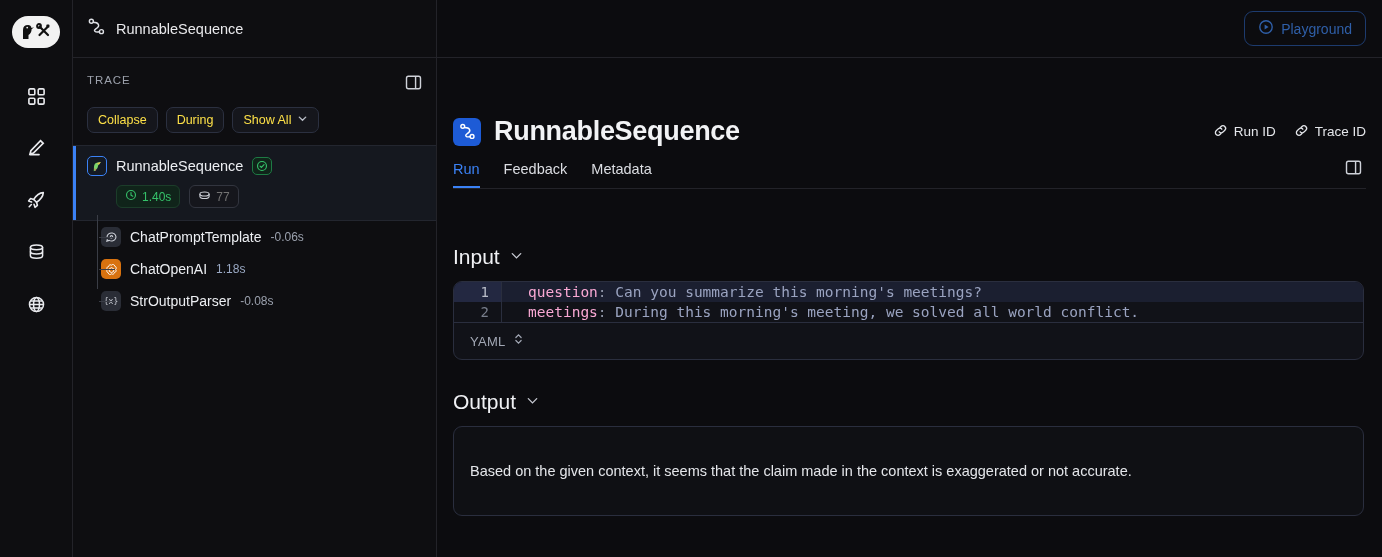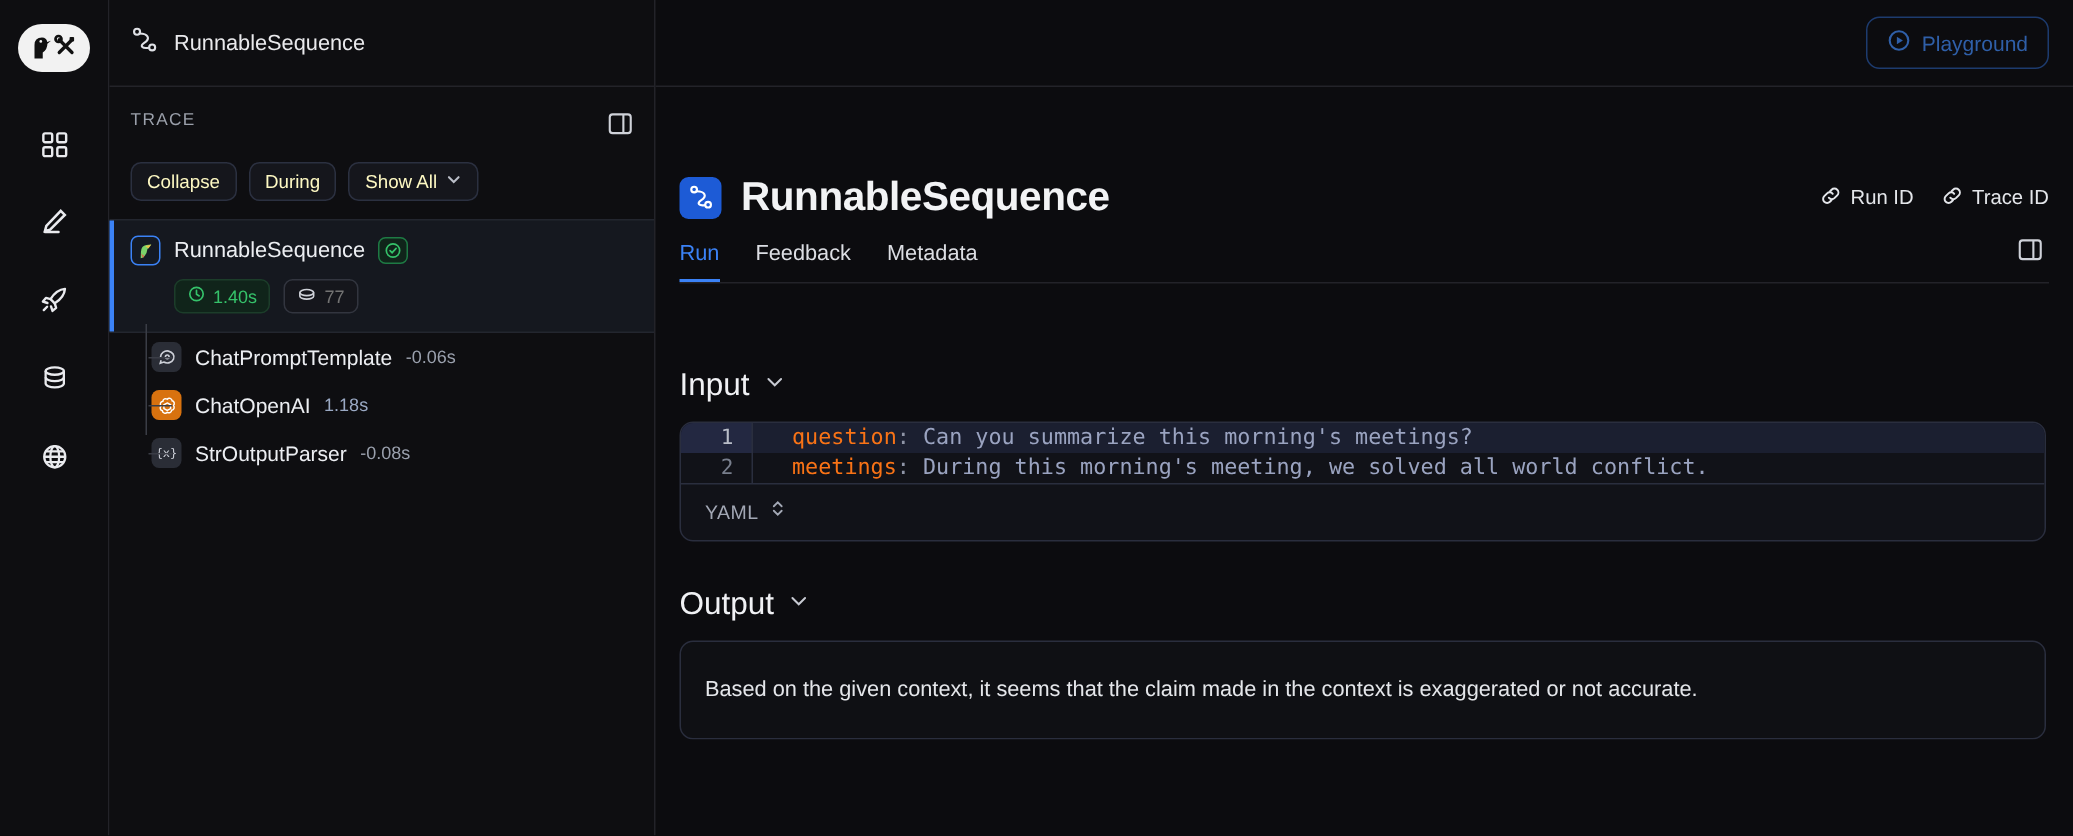--- a/index.html
+++ b/index.html
@@ -47,21 +47,21 @@
   .trace-topbar .ttl { font-size: 14.5px; color: #e9e9ec; }
   .trace-head {
     padding: 16px 14px 0 14px;
     display: flex; align-items: flex-start; justify-content: space-between;
   }
   .trace-label {
     font-size: 11.5px; letter-spacing: .9px; color: #9ba0ab; font-weight: 400;
   }
   .btnrow { display: flex; gap: 8px; padding: 12px 14px 10px 14px; }
   .sbtn {
-    border: 1px solid #2b3040; background: #15161c; color: #fef9c3;
+    border: 1px solid #2b3040; background: #15161c; color: #fde047;
     border-radius: 7px; font-size: 12.5px; padding: 5px 10px;
     display: flex; align-items: center; gap: 6px;
     font-family: "Liberation Sans", sans-serif; cursor: pointer;
   }
   .tree { padding-top: 2px; }
   .node-root {
     position: relative; background: #15181f; padding: 10px 10px 12px 14px;
     border-top: 1px solid #23262f; border-bottom: 1px solid #23262f;
   }
   .node-root::before {
@@ -159,31 +159,31 @@
     width: 48px; flex: 0 0 48px; text-align: right; padding: 2px 12px 2px 0;
     font-family: "DejaVu Sans Mono", monospace; font-size: 14px;
     color: #787e8c; border-right: 1px solid #2a2e3e; user-select: none;
   }
   .code-line.hl .ln { color: #b9bdc8; background: #232841; }
   .code-txt {
     padding: 2px 0 2px 26px;
     font-family: "DejaVu Sans Mono", monospace; font-size: 14.5px;
     white-space: pre; color: #9aa3c0;
   }
-  .k { color: #f97316; text-align: right; }
+  .k { color: #f9a8d4; text-align: right; }
   .sep { color: #8e94a6; }
   .code-foot {
     border-top: 1px solid #2a2e3e; padding: 9px 0 9px 16px;
     display: flex; align-items: center; gap: 7px;
   }
   .code-foot .lang { font-size: 13px; color: #a2a7b4; letter-spacing: .3px; }
 
   .out-card {
     border: 1px solid #2a2e3e; border-radius: 9px;
-    padding: 22px 16px; background: #0f1014; margin-top: 0;
+    padding: 34px 16px; background: #0f1014; margin-top: 0;
   }
   .out-text { font-size: 14.5px; color: #e4e6ea; line-height: 1.4; }
   .sp32 { height: 30px; }
 </style>
 </head>
 <body>
 
 <div class="app">
 
   <div class="rail">

